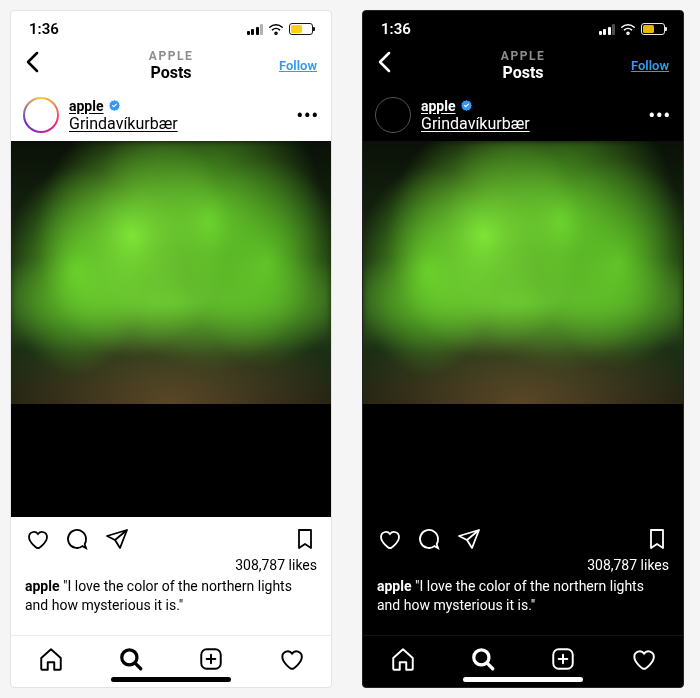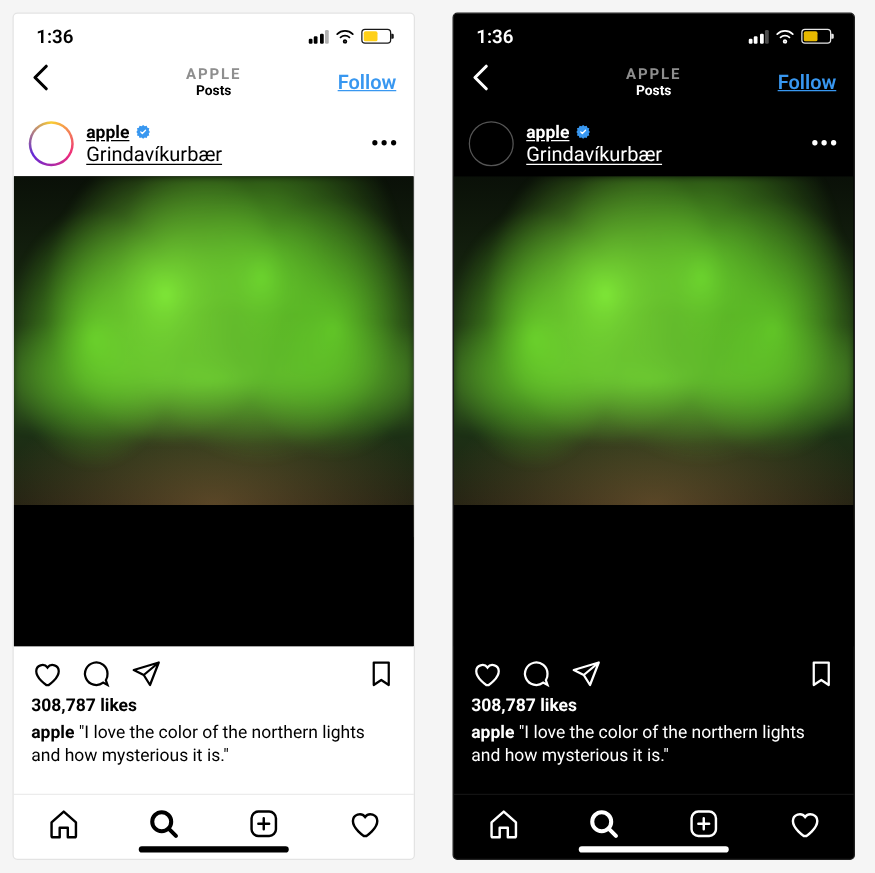--- a/index.html
+++ b/index.html
@@ -37,23 +37,23 @@
   .battery::after{content:"";position:absolute;right:-3px;top:3px;width:2px;height:4px;background:currentColor;border-radius:0 1px 1px 0;}
   .batt-fill{position:absolute;left:1px;top:1px;bottom:1px;width:50%;border-radius:1.5px;}
   .light .batt-fill{background:#ffcc00;}
   .dark  .batt-fill{background:#ffcc00;}
 
   
   .navheader { display:flex; align-items:center; justify-content:space-between; padding:4px 14px 10px; position:relative; }
   .back { font-size:24px; font-weight:300; }
   .titlewrap { position:absolute; left:0; right:0; text-align:center; pointer-events:none;}
   .title-small { font-size:12px; font-weight:700; letter-spacing:1.5px; color:#8e8e8e;}
-  .title-big { font-size:11px; font-weight:700; }
+  .title-big { font-size:16px; font-weight:700; }
   .dark .title-big { color:#fff; }
-  .follow { color:#3897f0; font-weight:600; font-size:16px; text-decoration:underline; }
+  .follow { color:#3897f0; font-weight:600; font-size:13px; text-decoration:underline; }
   .dark .follow { color:#3897f0; }
 
   
   .post-head { display:flex; align-items:center; padding:8px 12px; gap:10px; justify-content:space-between;}
   .ph-left { display:flex; align-items:center; gap:10px;}
   .avatar-ring { width:36px; height:36px; border-radius:50%; padding:2px;
     background: conic-gradient(#f9ce34,#ee2a7b,#6228d7,#f9ce34); display:flex;}
   .dark .avatar-ring { background:transparent; border:1px solid #555; padding:1.5px;}
   .avatar-inner { flex:1; background:#fff; border-radius:50%; display:flex; align-items:center; justify-content:center; font-size:16px;}
   .dark .avatar-inner{ background:#000; color:#fff;}
@@ -79,21 +79,21 @@
     filter: blur(3px);
   }
   .ground { position:absolute; left:0; right:0; bottom:0; height:30%; background:#000;}
   .ground svg{position:absolute;inset:0;}
 
   
   .actions { display:flex; align-items:center; justify-content:space-between; padding:10px 14px 6px; }
   .actions .lft { display:flex; gap:16px; }
   .ico { width:24px; height:24px; }
 
-  .likes { font-weight:700; font-size:14px; padding:0 14px 4px; }
+  .likes { font-weight:400; font-size:14px; padding:0 14px 4px;text-align:right; }
   .caption { font-size:14px; padding:0 14px; line-height:1.35; max-height:38px; overflow:hidden;}
   .caption .cu { font-weight:700; }
 
   
   .tabbar { margin-top:auto; height:52px; display:flex; align-items:center; justify-content:space-around; padding-bottom:6px; border-top:1px solid rgba(128,128,128,.15);}
   .tabbar .ico { width:26px; height:26px; }
   .home-ind { position:absolute; bottom:5px; left:50%; transform:translateX(-50%); width:120px; height:5px; border-radius:3px;}
   .light .home-ind{ background:#000;}
   .dark  .home-ind{ background:#fff;}
 </style>

